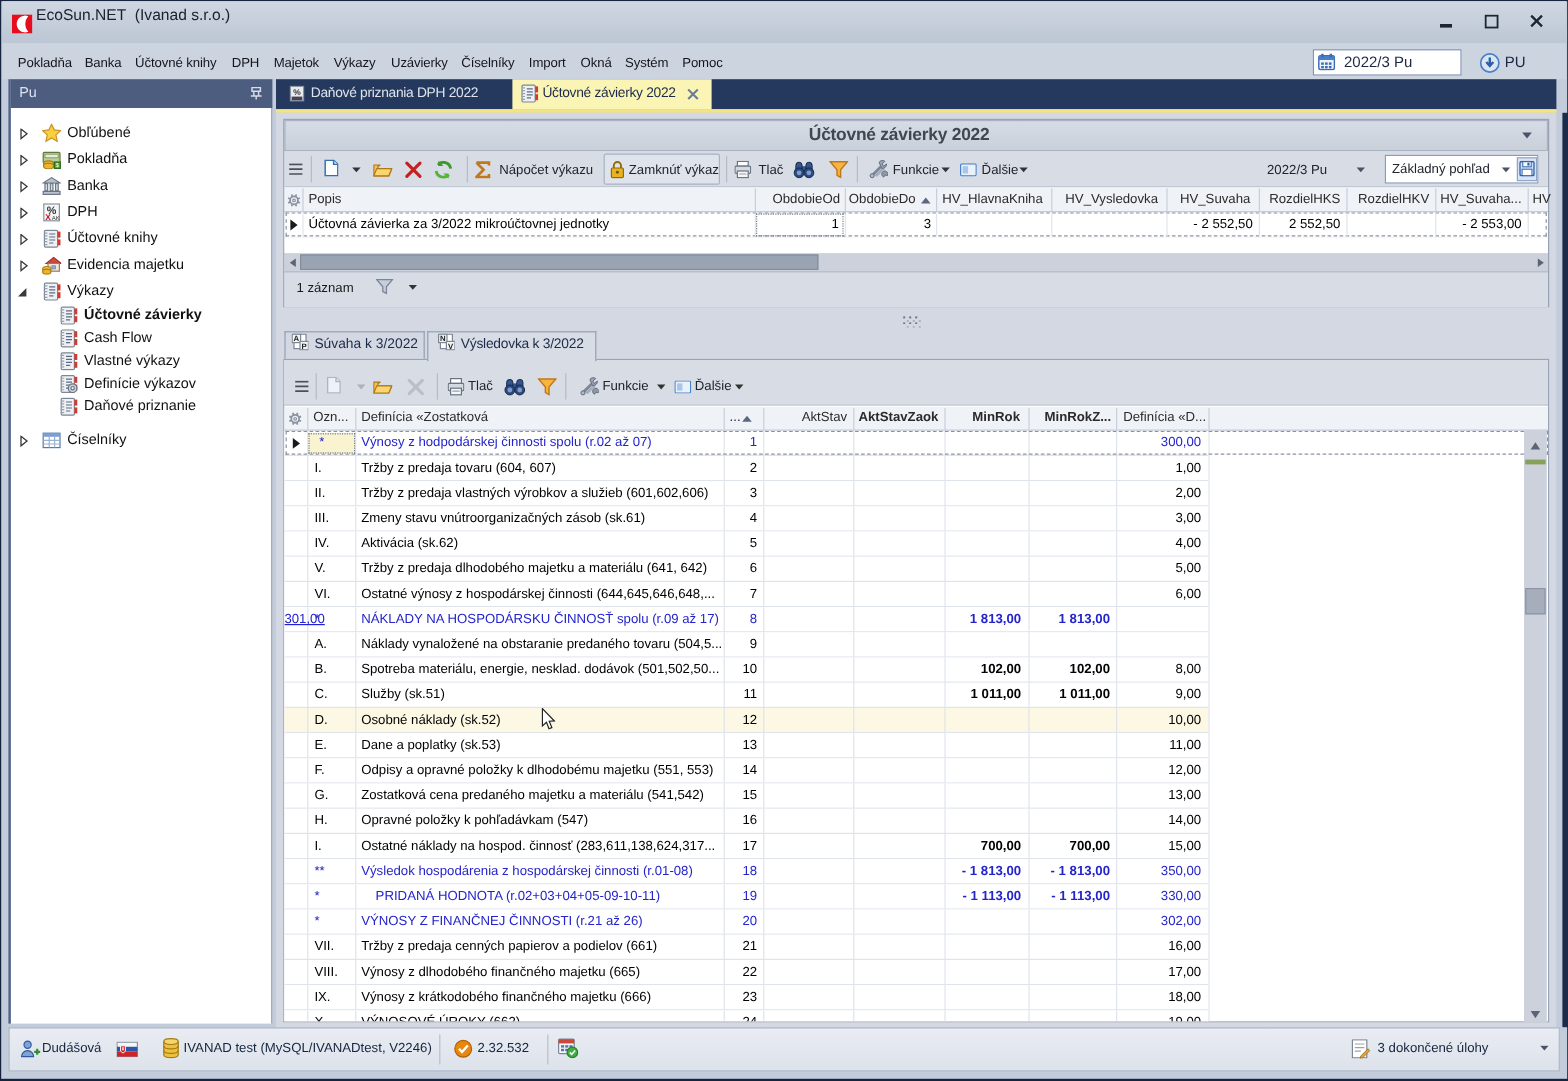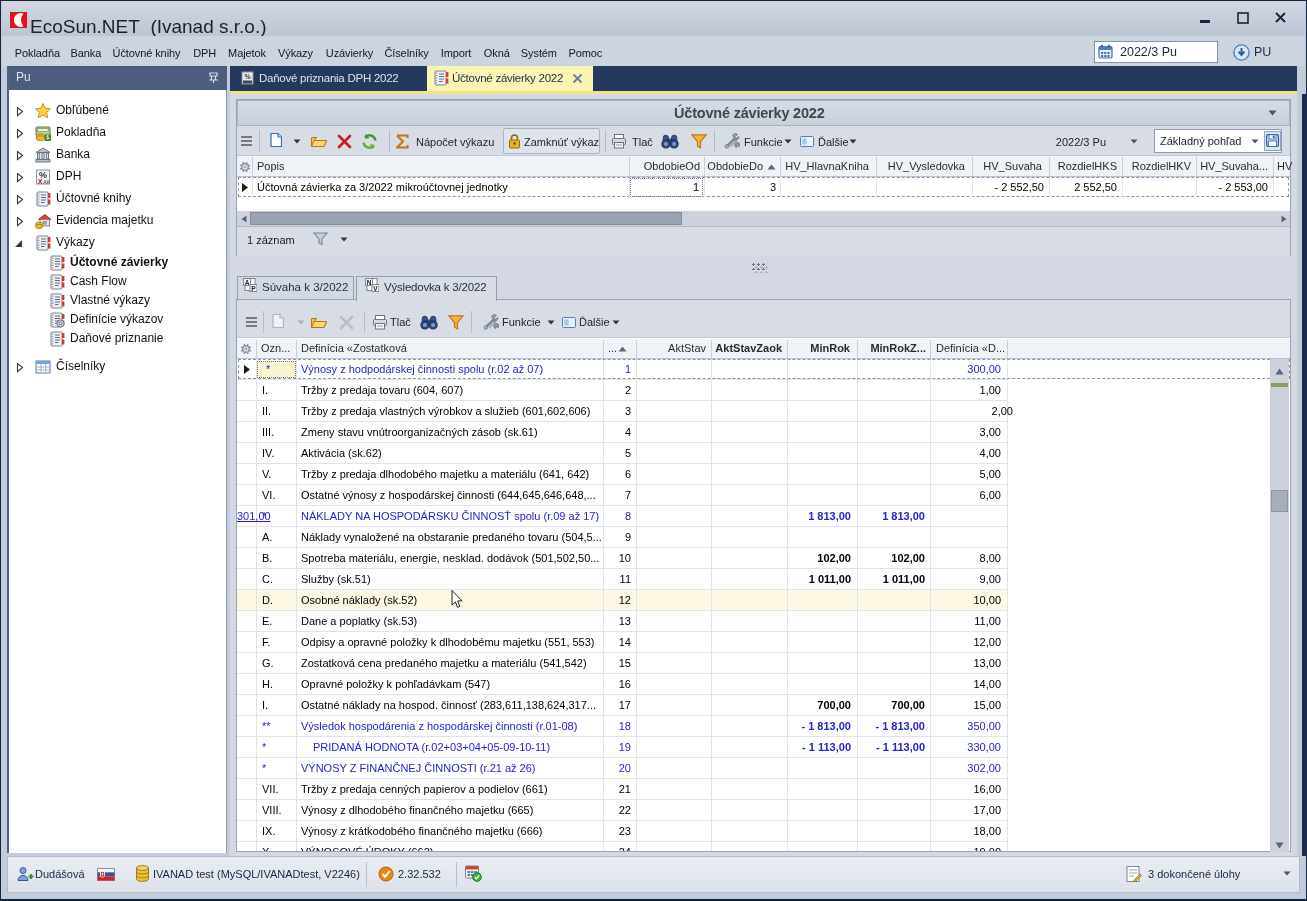--- a/index.html
+++ b/index.html
@@ -10,21 +10,21 @@
 .txt { position:absolute; white-space:nowrap; }
 svg { display:block; }
 </style></head><body>
 <div id="win">
 <div class="abs" style="left:1px;top:1px;width:1305px;height:898px;background:#c3ccda;"></div>
 <div class="abs" style="left:2px;top:1px;width:1303px;height:35px;background:linear-gradient(#cfd7e2,#bcc6d4);"></div>
 <svg class="abs" style="left:10px;top:12px" width="17" height="16" viewBox="0 0 17 16">
       <rect x="0" y="0" width="17" height="16" fill="#e60d1e"></rect>
       <path d="M13.5 1.5 A7 7 0 1 0 13.5 14.5 A9.8 9.8 0 0 1 13.5 1.5 Z" fill="#ffffff"></path>
     </svg>
-<div class="txt" style="left:30px;top:16px;font-size:19px;color:#19212e;font-weight:normal;">EcoSun.NET&nbsp; (Ivanad s.r.o.)</div>
+<div class="txt" style="left:30px;top:5px;font-size:13px;color:#19212e;font-weight:normal;">EcoSun.NET&nbsp; (Ivanad s.r.o.)</div>
 <svg class="abs" style="left:1199px;top:15px" width="13" height="9" viewBox="0 0 13 9">
       <rect x="1" y="5" width="10" height="3" fill="#1c2533"></rect>
     </svg>
 <svg class="abs" style="left:1237px;top:12px" width="12" height="12" viewBox="0 0 12 12">
       <rect x="1" y="1" width="10" height="10" fill="none" stroke="#1c2533" stroke-width="1.6"></rect>
     </svg>
 <svg class="abs" style="left:1274px;top:12px" width="13" height="12" viewBox="0 0 13 12">
       <path d="M2 1 L11 10 M11 1 L2 10" stroke="#1c2533" stroke-width="1.9"></path>
     </svg>
 <div class="abs" style="left:2px;top:36px;width:1303px;height:30px;background:#ccd4e0;"></div>
@@ -647,21 +647,21 @@
       <div class="abs" style="left:399px;top:42px;width:1px;height:21px;background:#dfe4ec;"></div>
       <div class="abs" style="left:474px;top:42px;width:1px;height:21px;background:#dfe4ec;"></div>
       <div class="abs" style="left:550px;top:42px;width:1px;height:21px;background:#dfe4ec;"></div>
       <div class="abs" style="left:620px;top:42px;width:1px;height:21px;background:#dfe4ec;"></div>
       <div class="abs" style="left:693px;top:42px;width:1px;height:21px;background:#dfe4ec;"></div>
       <div class="abs" style="left:770px;top:42px;width:1px;height:21px;background:#dfe4ec;"></div>
       <div class="txt" style="left:25px;top:46px;font-size:11px;color:#000;">II.</div>
 <div class="txt" style="left:64px;top:46px;font-size:11px;color:#000;">Tržby z predaja vlastných výrobkov a služieb (601,602,606)</div>
 <div class="txt" style="right:0;left:auto;top:46px;font-size:11px;color:#000;"></div>
 <div class="txt" style="left:0px;top:46px;width:394px;text-align:right;font-size:11px;color:#000;">3</div>
-<div class="txt" style="left:12px;top:46px;width:764px;text-align:right;font-size:11px;color:#000;">2,00</div>
+<div class="txt" style="left:0px;top:46px;width:764px;text-align:right;font-size:11px;color:#000;">2,00</div>
 <div class="abs" style="left:0px;top:63px;width:770px;height:21px;background:#ffffff;border-bottom:1px solid #dfe4ec;"></div>
 <div class="abs" style="left:19px;top:63px;width:1px;height:21px;background:#dfe4ec;"></div>
       <div class="abs" style="left:59px;top:63px;width:1px;height:21px;background:#dfe4ec;"></div>
       <div class="abs" style="left:366px;top:63px;width:1px;height:21px;background:#dfe4ec;"></div>
       <div class="abs" style="left:399px;top:63px;width:1px;height:21px;background:#dfe4ec;"></div>
       <div class="abs" style="left:474px;top:63px;width:1px;height:21px;background:#dfe4ec;"></div>
       <div class="abs" style="left:550px;top:63px;width:1px;height:21px;background:#dfe4ec;"></div>
       <div class="abs" style="left:620px;top:63px;width:1px;height:21px;background:#dfe4ec;"></div>
       <div class="abs" style="left:693px;top:63px;width:1px;height:21px;background:#dfe4ec;"></div>
       <div class="abs" style="left:770px;top:63px;width:1px;height:21px;background:#dfe4ec;"></div>

